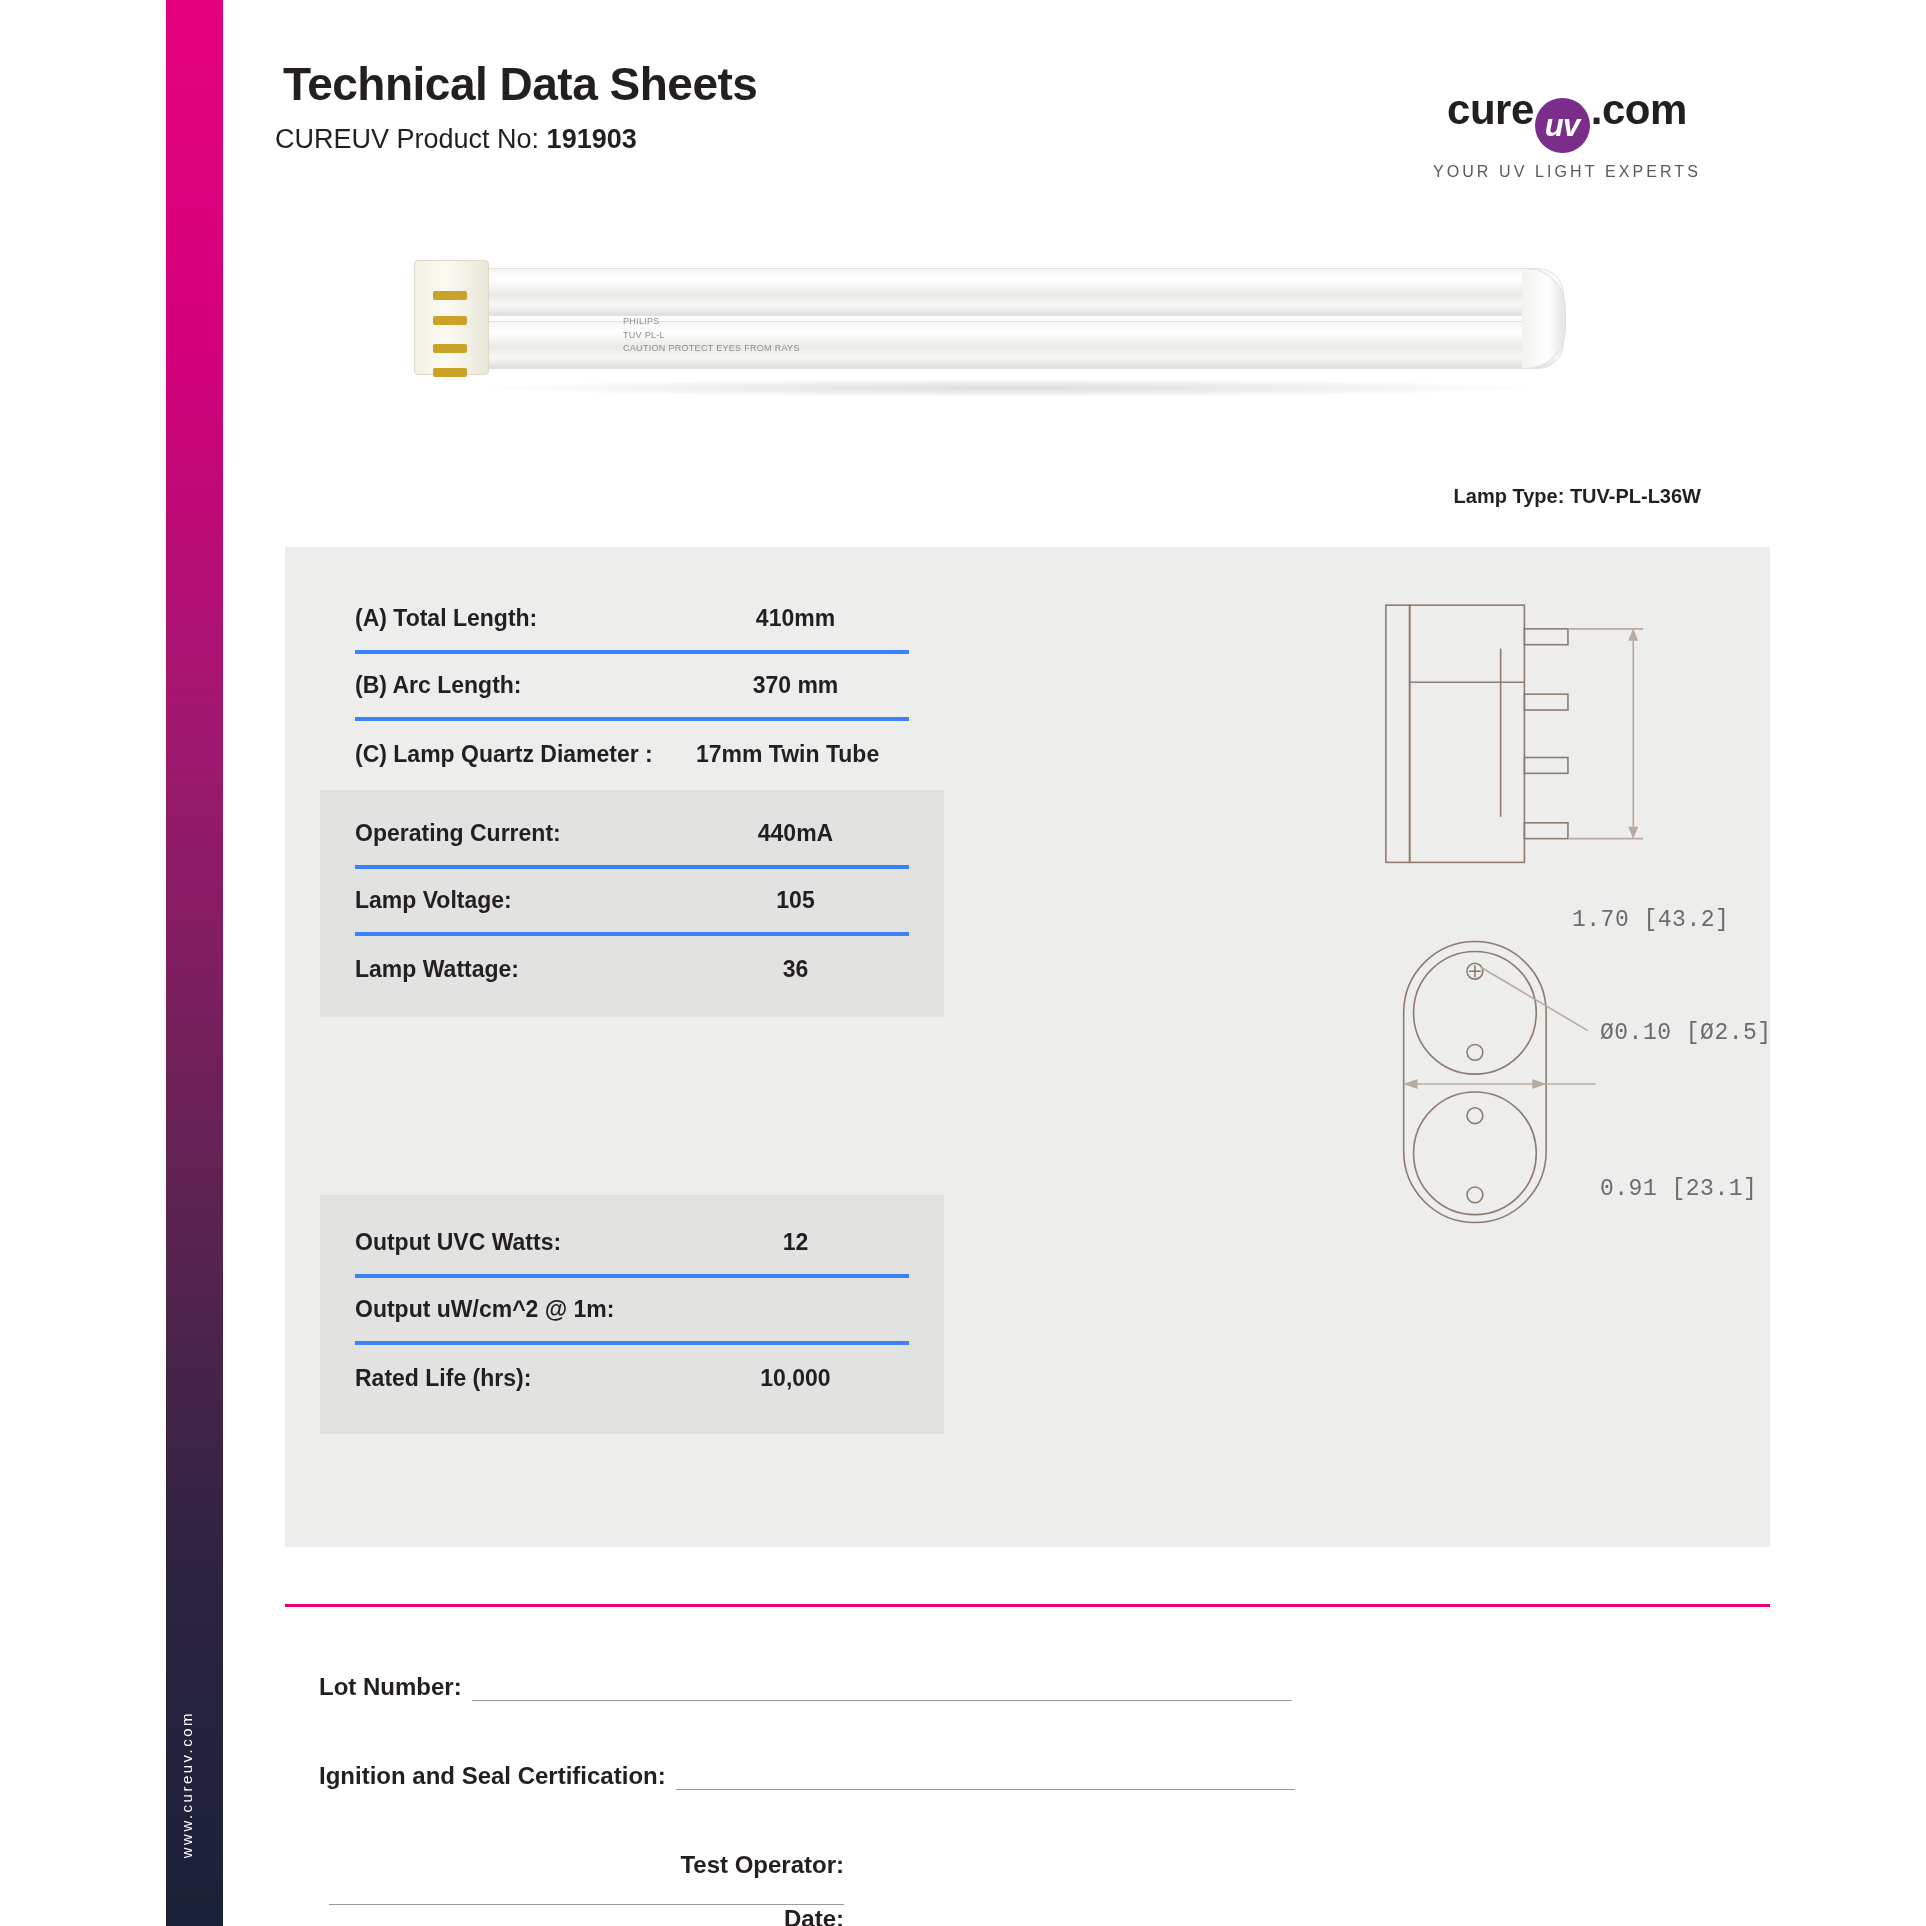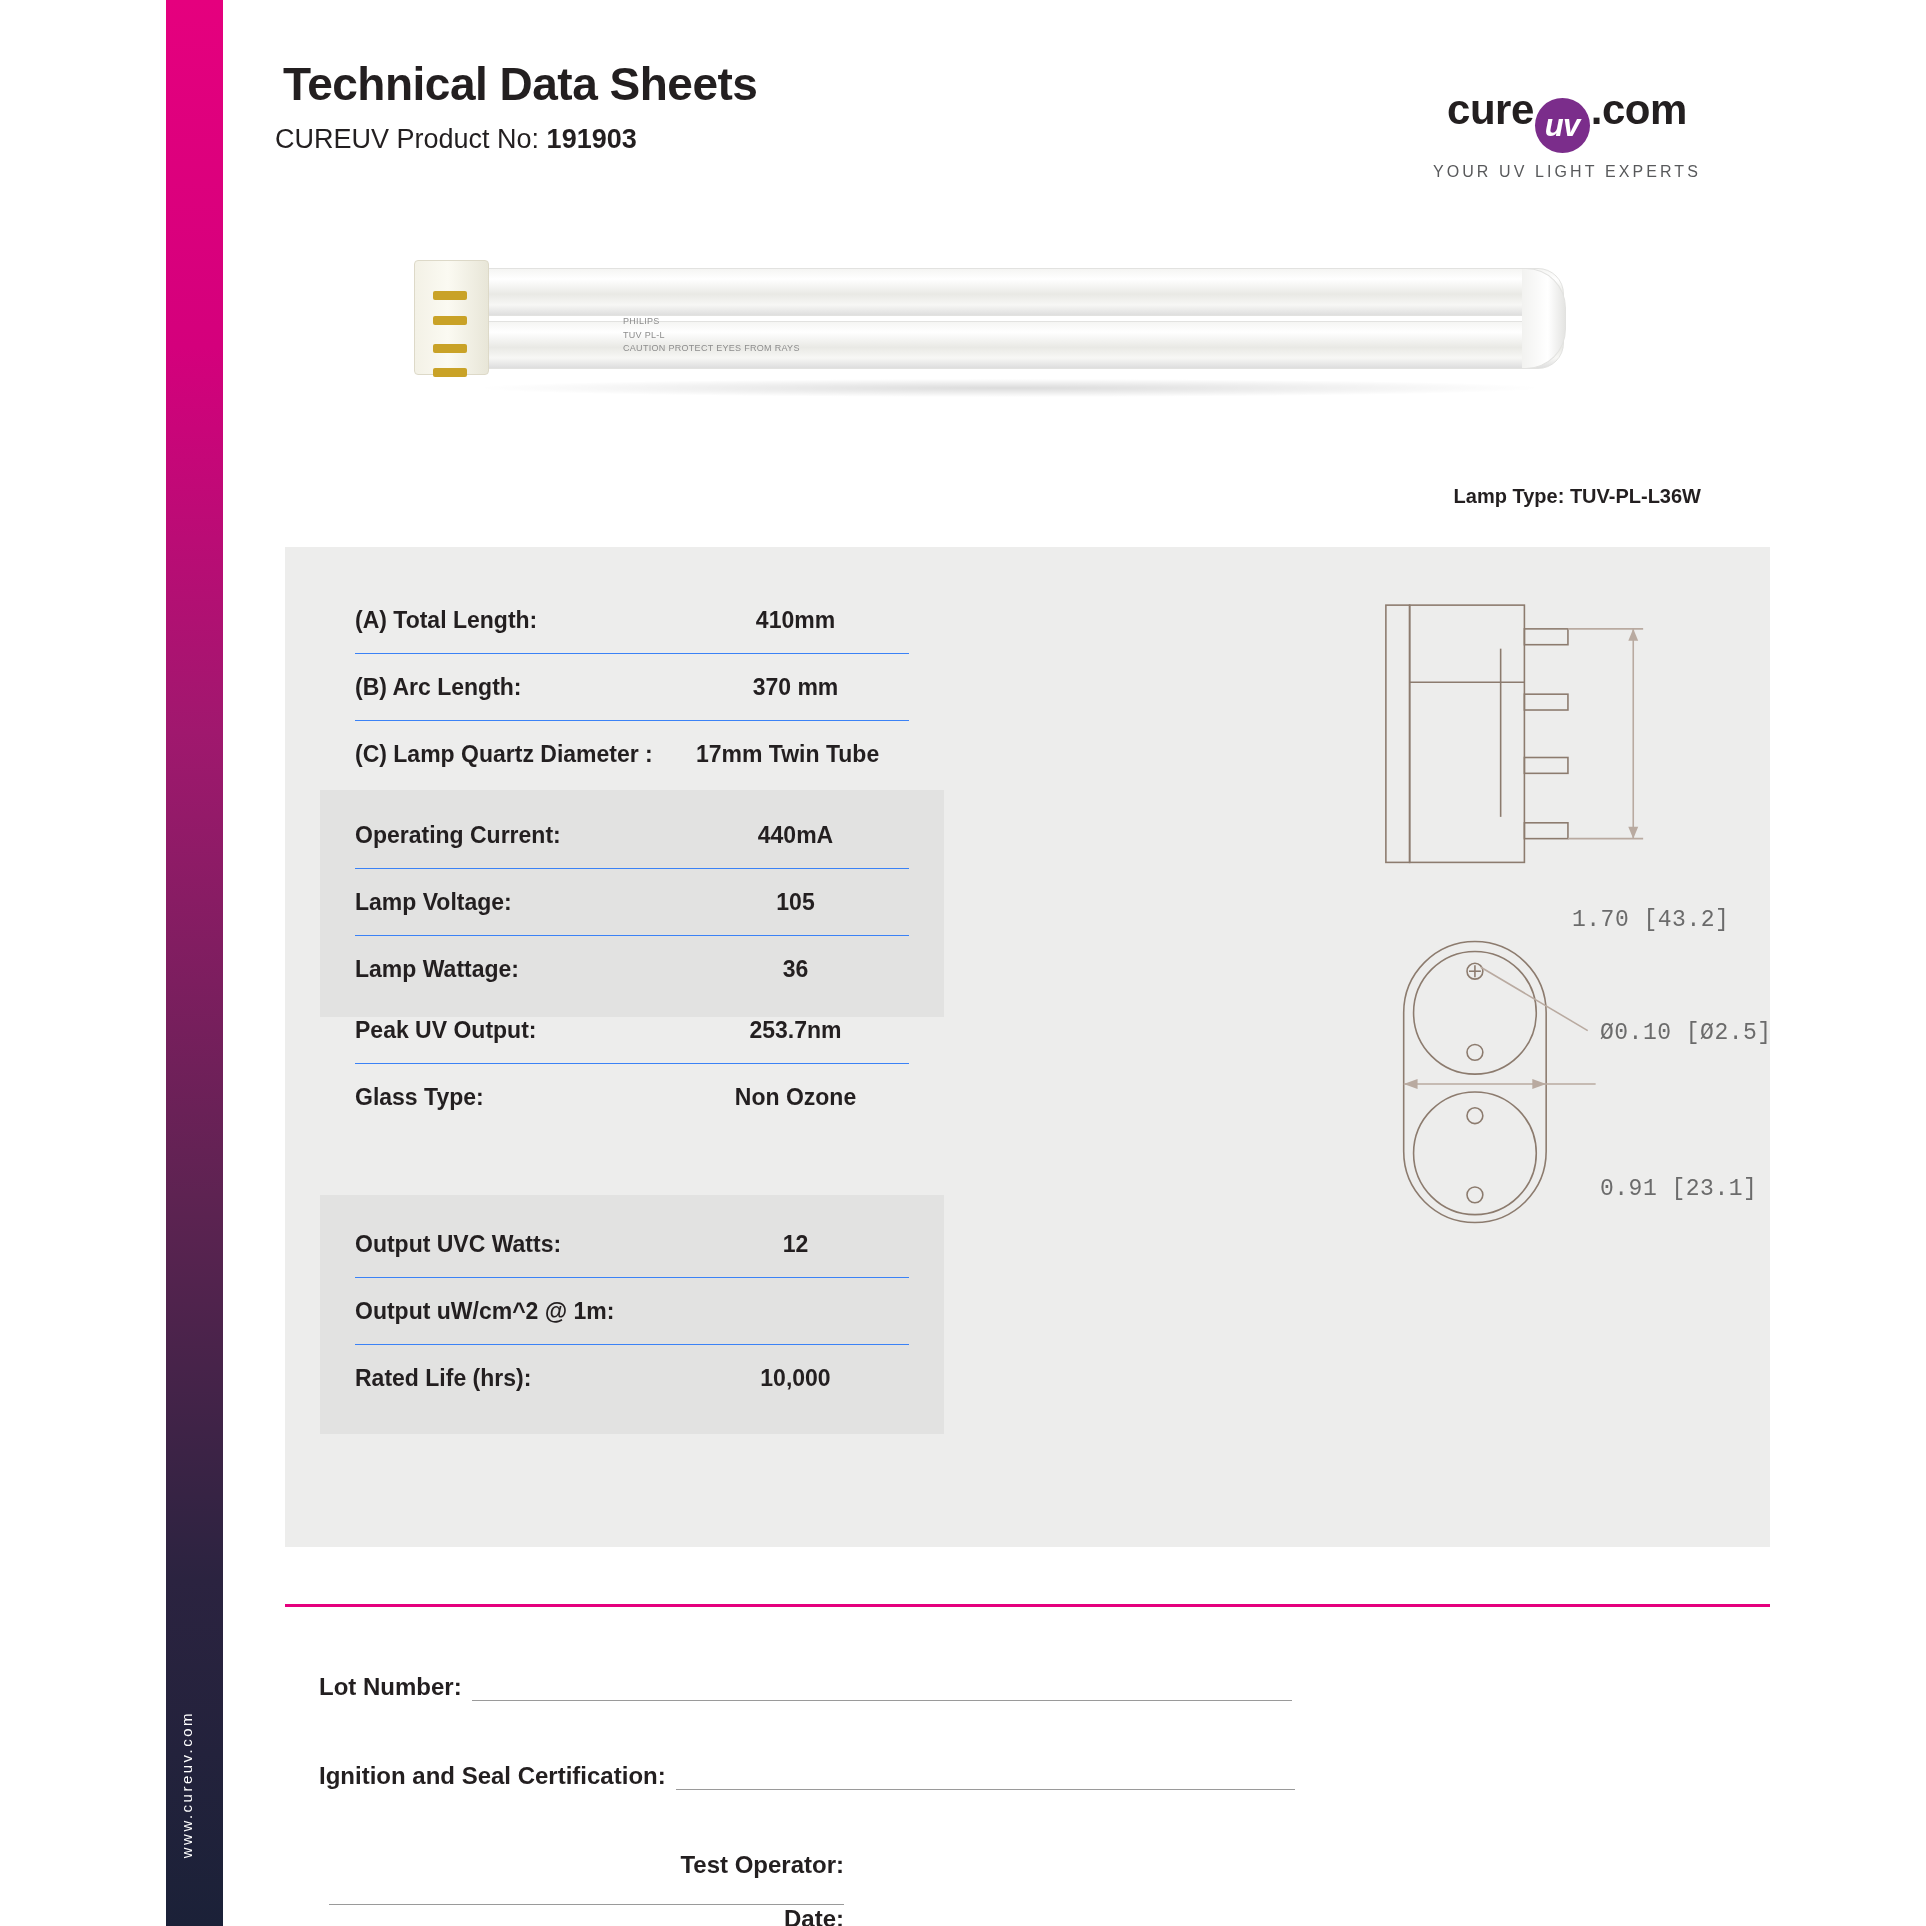--- a/index.html
+++ b/index.html
@@ -175,21 +175,21 @@
   #group-a { top: 40px; }
   #group-b { top: 243px; padding: 12px 0 14px 0; }
   #group-c { top: 450px; }
   #group-d { top: 648px; padding: 16px 0 22px 0; }
 
   .spec-row {
     display: flex;
     align-items: center;
     height: 67px;
     margin: 0 35px;
-    border-bottom: 1px solid #3b82f6;
+    border-bottom: 4px solid #3b82f6;
   }
   .spec-row.last { border-bottom: none; }
   .spec-label {
     font-size: 23px;
     font-weight: bold;
     color: #231f20;
     flex: 0 0 327px;
   }
   .spec-value {
     font-size: 23px;
@@ -321,30 +321,20 @@
     <div class="spec-row">
       <span class="spec-label">Lamp Voltage:</span>
       <span class="spec-value center">105</span>
     </div>
     <div class="spec-row last">
       <span class="spec-label">Lamp Wattage:</span>
       <span class="spec-value center">36</span>
     </div>
   </div>
 
-  <div class="spec-group" id="group-c">
-    <div class="spec-row">
-      <span class="spec-label">Peak UV Output:</span>
-      <span class="spec-value center">253.7nm</span>
-    </div>
-    <div class="spec-row last">
-      <span class="spec-label">Glass Type:</span>
-      <span class="spec-value center">Non Ozone</span>
-    </div>
-  </div>
 
   <div class="spec-group shaded" id="group-d">
     <div class="spec-row">
       <span class="spec-label">Output UVC Watts:</span>
       <span class="spec-value center">12</span>
     </div>
     <div class="spec-row">
       <span class="spec-label">Output uW/cm^2 @ 1m:</span>
       <span class="spec-value center"></span>
     </div>

